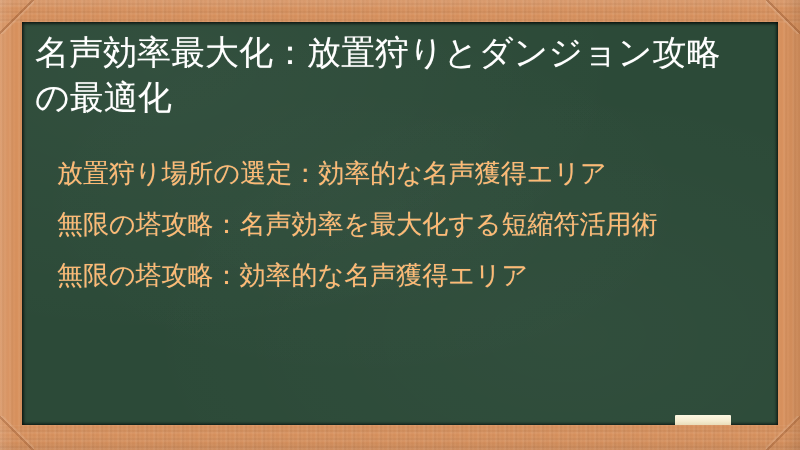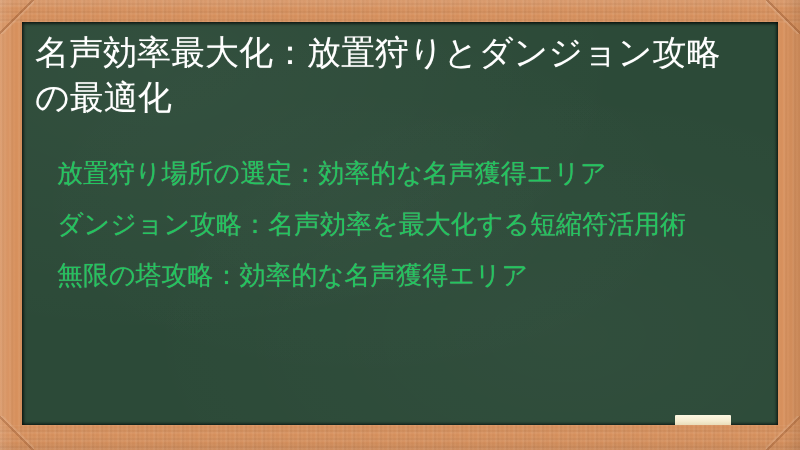--- a/index.html
+++ b/index.html
@@ -122,21 +122,21 @@
     text-shadow: 0 0 1px rgba(255,255,255,0.35);
     white-space: pre-wrap;
   }
 
   .items {
     list-style: none;
     margin: 34px 0 0 0;
     padding: 0 0 0 22px;
   }
   .item {
-    color: #22c55e;
+    color: #fdba74;
     font-size: 26px;
     line-height: 38px;
     font-weight: 400;
     margin: 0 0 13px 0;
     padding: 0;
     text-shadow: 0 0 1px rgba(255,255,255,0.30);
   }
   .item:last-child { margin-bottom: 0; }
 
   
@@ -168,21 +168,21 @@
   </div>
 
   <div class="board">
     <div class="board-dust"></div>
 
     <div class="content">
       <h1 class="title">名声効率最大化：放置狩りとダンジョン攻略の最適化</h1>
 
       <ul class="items">
         <li class="item">放置狩り場所の選定：効率的な名声獲得エリア</li>
-        <li class="item">ダンジョン攻略：名声効率を最大化する短縮符活用術</li>
+        <li class="item">無限の塔攻略：名声効率を最大化する短縮符活用術</li>
         <li class="item">無限の塔攻略：効率的な名声獲得エリア</li>
       </ul>
     </div>
 
     <div class="chalk-stick"></div>
   </div>
 
 </div>
 
 </body></html>

